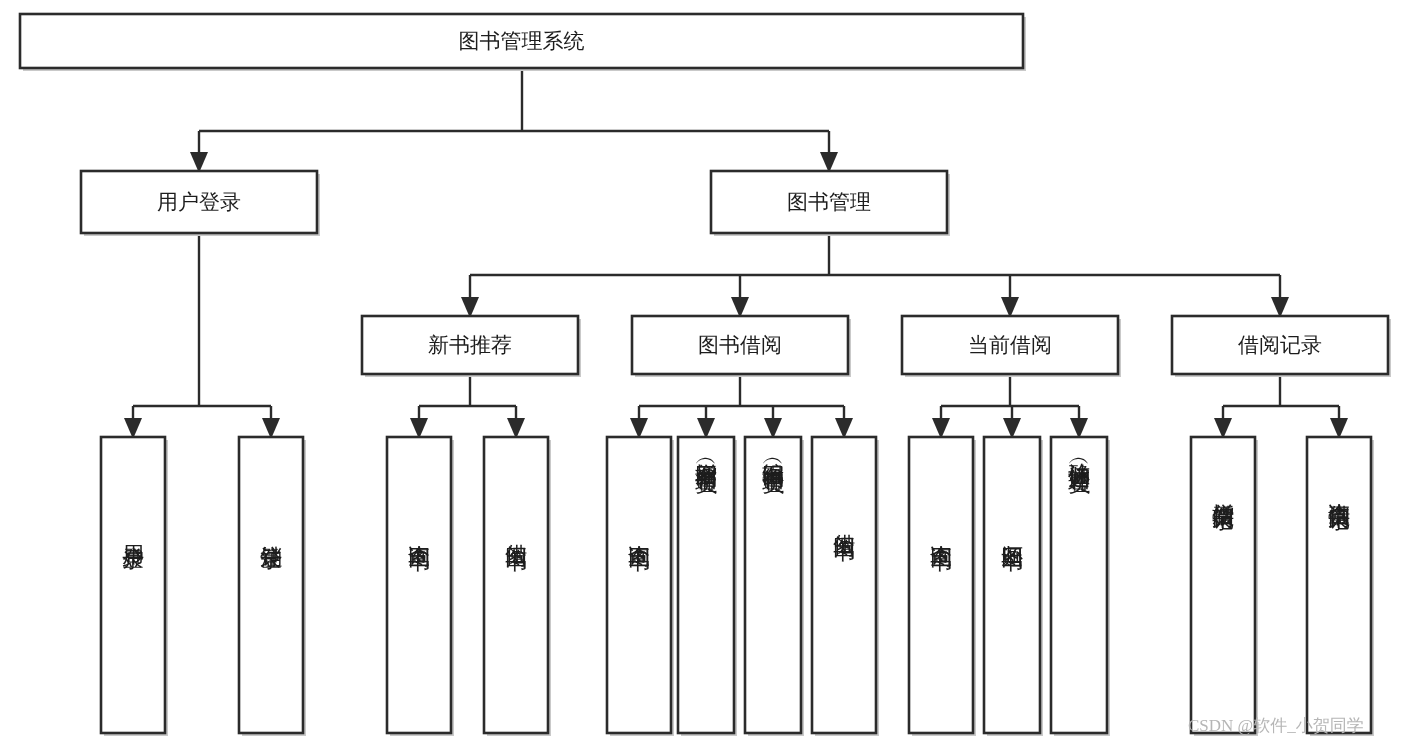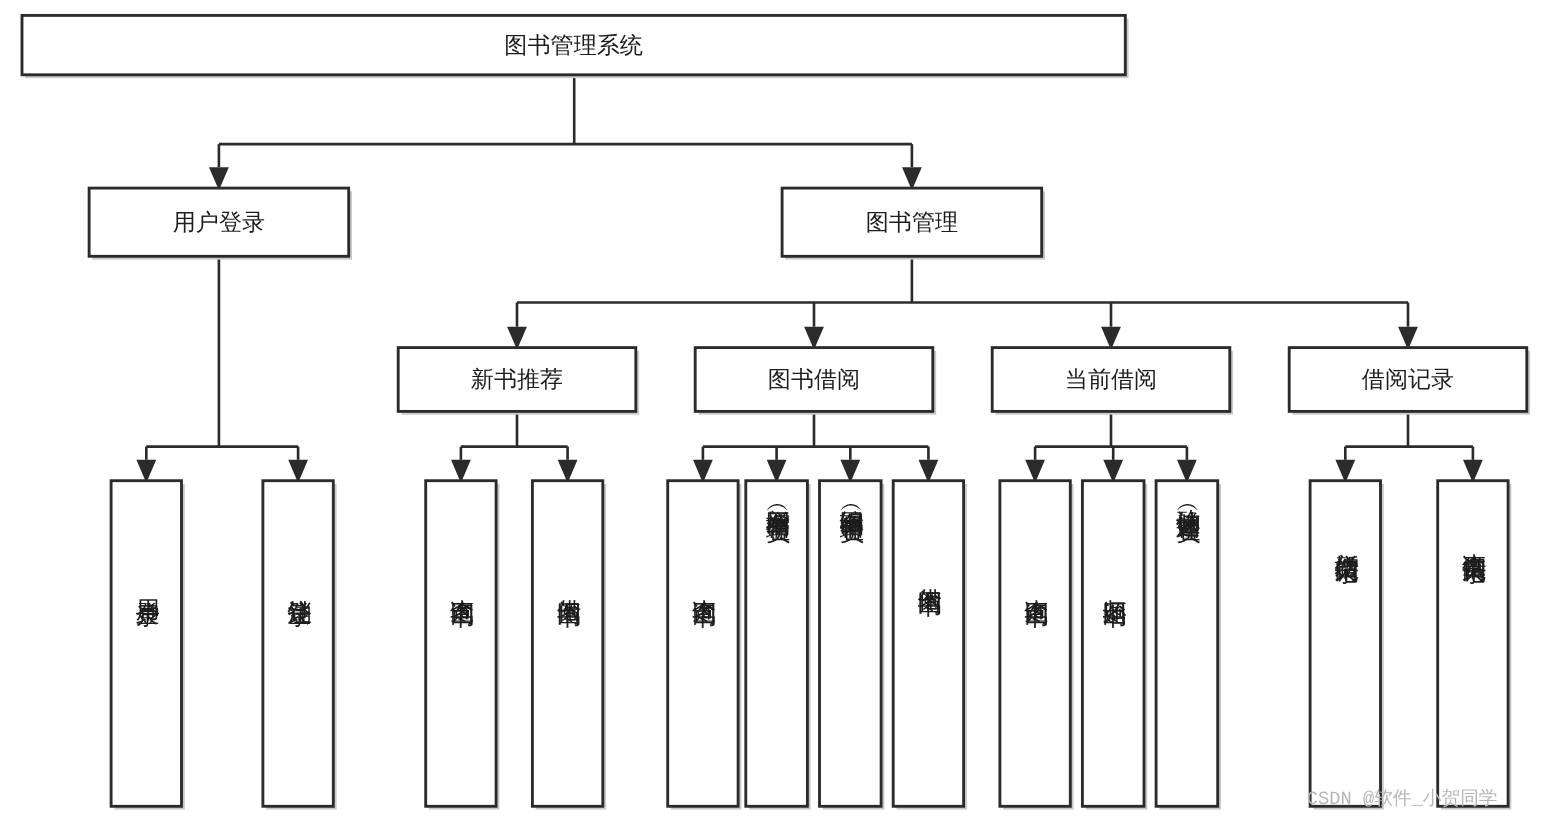--- a/index.html
+++ b/index.html
@@ -69,21 +69,21 @@
     line-height: 1.12;
     color: #1d1d1d;
     letter-spacing: 1.5px;
     white-space: nowrap;
     text-align: center;
   }
   .watermark {
     position: absolute;
     left: 1188px;
     top: 714px;
-    font-family: Liberation Mono, monospace;
+    font-family: Liberation Serif, serif;
     font-size: 17px;
     color: #b6b6b6;
     white-space: nowrap;
     pointer-events: none;
   }
 </style>
 </head>
 <body>
 
 <div id="diagram-root">

